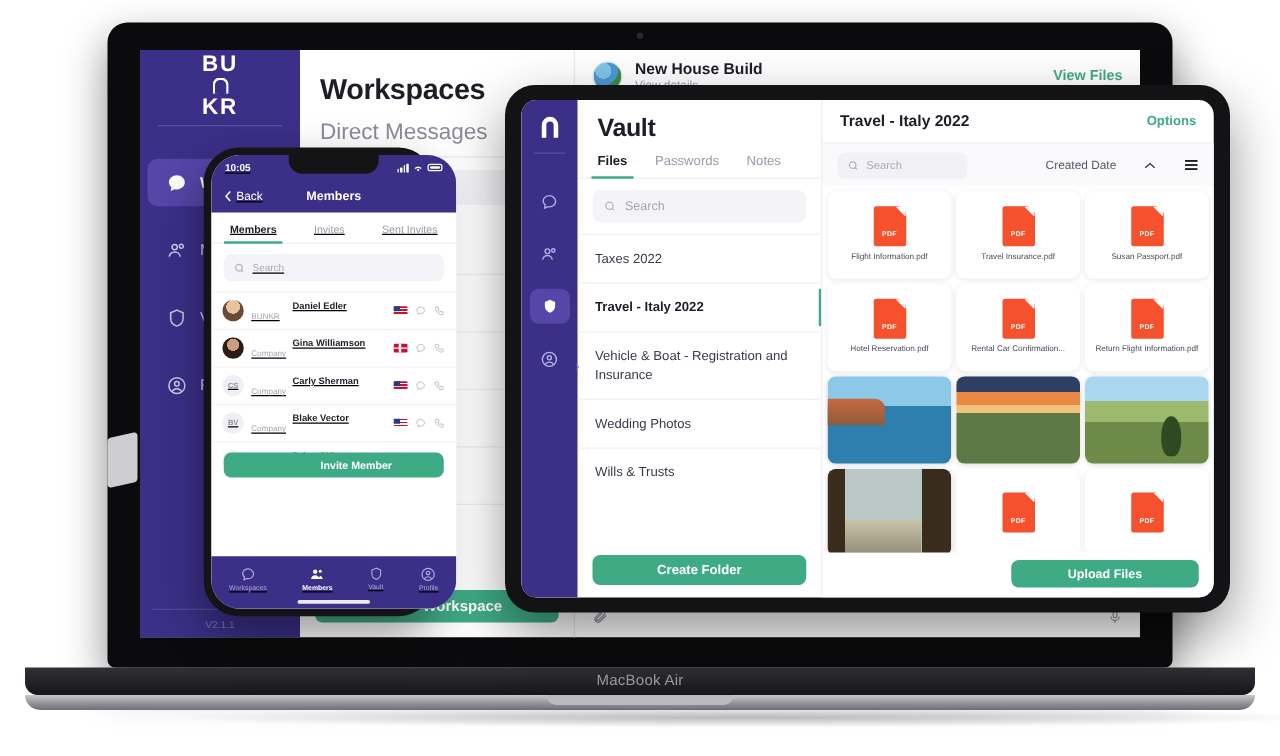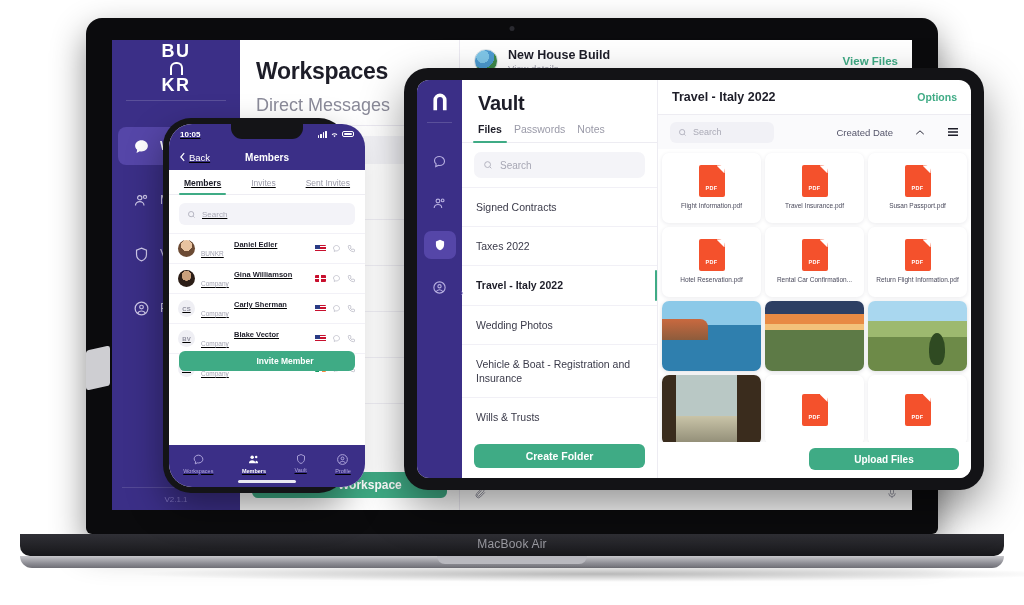--- a/index.html
+++ b/index.html
@@ -147,21 +147,21 @@
     color:#b6aee0;
   }
   .tb-nav-item.active{ background:#5546a8; color:#fff; }
   .tb-collapse{
     position:absolute; right:-5px; top:208px; width:10px;height:10px;
     color:#8d82c9; font-size:9px; display:flex; align-items:center; justify-content:center;
   }
 
   .tb-list{ width:196px; border-right:1px solid #edecf2; display:flex; flex-direction:column; flex:none; }
   .tb-title{ font-size:20px; font-weight:700; color:#1d1d28; padding:12px 0 8px 16px; letter-spacing:-.3px;}
-  .tb-tabs{ display:flex; gap:12px; padding:0 16px; border-bottom:1px solid #edecf2; }
+  .tb-tabs{ display:flex; gap:22px; padding:0 16px; border-bottom:1px solid #edecf2; }
   .tb-tab{ font-size:10.5px; color:#9a9aa8; padding-bottom:7px; position:relative; }
   .tb-tab.active{ color:#1d1d28; font-weight:700; }
   .tb-tab.active:after{
     content:""; position:absolute; left:-5px; right:-5px; bottom:-1px; height:2.5px;
     background:#3fab85; border-radius:2px;
   }
   .tb-search{
     margin:9px 12px; height:26px; background:#f4f4f8; border-radius:7px;
     display:flex; align-items:center; gap:7px; padding:0 9px; font-size:10px; color:#a7a7b4;
   }
@@ -299,21 +299,21 @@
   .flag{ width:11px;height:7.5px;border-radius:1px; flex:none; }
   .flag.us{ background:repeating-linear-gradient(#c8102e 0 1.2px,#fff 1.2px 2.4px); position:relative;}
   .flag.us:before{ content:""; position:absolute; left:0;top:0;width:46%;height:54%;background:#2a3b84;}
   .flag.dk{ background:#c8102e; position:relative; }
   .flag.dk:before{ content:""; position:absolute; left:36%;top:0;width:20%;height:100%;background:#fff;}
   .flag.dk:after{ content:""; position:absolute; left:0;top:38%;width:100%;height:22%;background:#fff;}
   .flag.ie{ background:linear-gradient(90deg,#169b62 0 33%,#fff 33% 66%,#ff883e 66% 100%); }
   .m-ic{ color:#b9b9c6; display:flex; align-items:center; }
   .ph-invite-wrap{ position:relative; }
   .ph-invite{
-    position:absolute; left:10px; right:10px; bottom:12px; height:20px;
+    position:absolute; left:10px; right:10px; bottom:1px; height:20px;
     background:#3fab85; color:#fff; border:none; border-radius:6px;
     font-size:8.5px; font-weight:700; cursor:pointer;padding-left:36px;
   }
   .ph-bottom{
     height:42px; background:#3b2f87; display:flex; align-items:center; justify-content:space-around;
     padding-bottom:6px; position:relative;
   }
   .ph-bn{ display:flex; flex-direction:column; align-items:center; gap:2px; color:#b1a8dd; font-size:5.5px; }
   .ph-bn.active{ color:#fff; font-weight:700; }
   .home-ind{
@@ -521,25 +521,24 @@
           <div class="tb-tab">Notes</div>
         </div>
         <div class="tb-search">
           <svg width="10" height="10" viewBox="0 0 24 24" fill="none" stroke="#b4b4c0" stroke-width="2.4">
               <circle cx="11" cy="11" r="7"></circle>
               <path d="M20 20l-3.5-3.5"></path>
             </svg>
           <span>Search</span>
         </div>
         <div class="tb-folders">
-          <div class="tb-folder">Signed Contracts</div>
           <div class="tb-folder">Taxes 2022</div>
           <div class="tb-folder active">Travel - Italy 2022</div>
+          <div class="tb-folder">Vehicle &amp; Boat - Registration and Insurance</div>
           <div class="tb-folder">Wedding Photos</div>
-          <div class="tb-folder">Vehicle &amp; Boat - Registration and Insurance</div>
           <div class="tb-folder">Wills &amp; Trusts</div>
         </div>
         <button class="tb-create">Create Folder</button>
       </div>
 
       <div class="tb-files">
         <div class="tb-files-head">
           <div class="tb-files-title">Travel - Italy 2022</div>
           <div class="tb-options">Options</div>
         </div>

